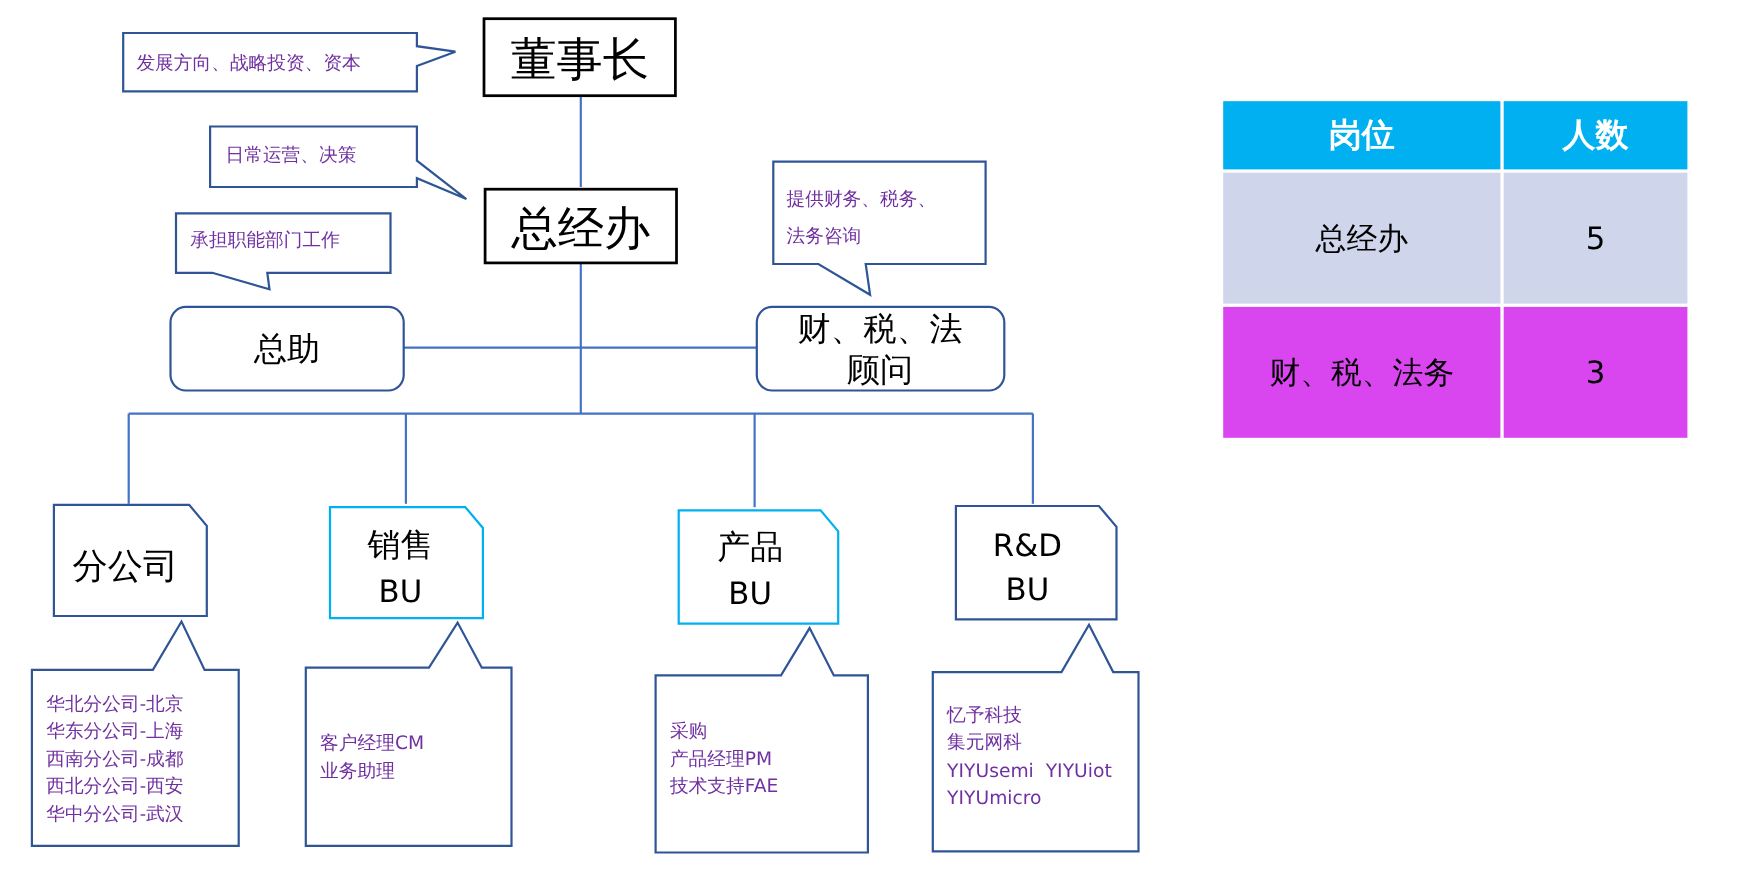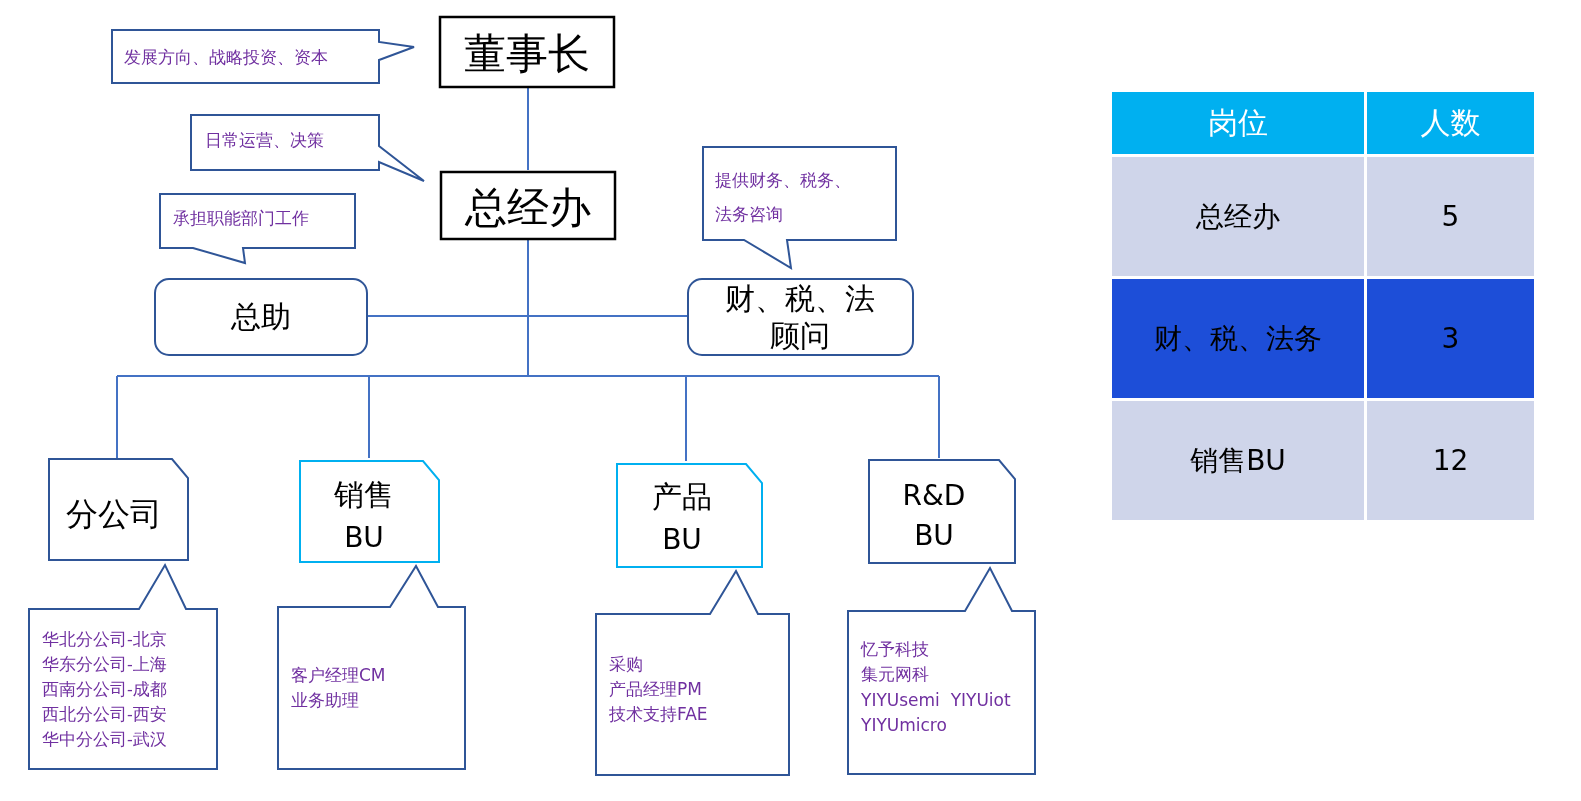--- a/index.html
+++ b/index.html
@@ -10,26 +10,26 @@
   .bu-text { font-family: "DejaVu Sans", "Liberation Sans", sans-serif; fill: #000; }
   .note-text { font-family: "DejaVu Serif", "Liberation Serif", serif; fill: #7030a0; font-size: 17px; }
   .note-text-sans { font-family: "DejaVu Sans", "Liberation Sans", sans-serif; fill: #7030a0; font-size: 17px; }
   .box-black { fill: #fff; stroke: #000; stroke-width: 2.5; }
   .box-blue { fill: #fff; stroke: #2f5597; stroke-width: 2; }
   .box-cyan { fill: #fff; stroke: #00b0f0; stroke-width: 2; }
   .conn { stroke: #4472c4; stroke-width: 2; fill: none; }
 
   table.stats { position: absolute; left: 1112px; top: 92px; width: 428px;
                 border-collapse: separate; border-spacing: 3px; margin: -3px; }
-  table.stats th { background: #00b0f0; color: #fff; height: 60px; font-weight: normal;
+  table.stats th { background: #00b0f0; color: #fff; height: 60px; font-weight: bold;
                    font-size: 30px; font-family: "DejaVu Sans", "Liberation Sans", sans-serif; }
   table.stats td { height: 117px; text-align: center; font-size: 28px; color: #000;
                    font-family: "DejaVu Sans", "Liberation Sans", sans-serif; }
   table.stats tr.odd td { background: #cfd5ea; }
-  table.stats tr.even td { background: #1d4ed8; text-align: center; }
+  table.stats tr.even td { background: #d946ef; text-align: center; }
   table.stats th.col-pos, table.stats td.col-pos { width: 250px; }
 </style>
 </head>
 <body>
 
 <svg class="diagram" width="1100" height="801" viewBox="0 0 1100 801">
 
   <g>
     <line class="conn" x1="528" y1="88" x2="528" y2="170"></line>
     <line class="conn" x1="528" y1="240" x2="528" y2="376"></line>
@@ -138,18 +138,14 @@
   </thead>
   <tbody>
     <tr class="odd">
       <td class="col-pos">总经办</td>
       <td>5</td>
     </tr>
     <tr class="even">
       <td class="col-pos">财、税、法务</td>
       <td>3</td>
     </tr>
-    <tr class="odd">
-      <td class="col-pos">销售BU</td>
-      <td>12</td>
-    </tr>
   </tbody>
 </table>
 
 </body></html>

